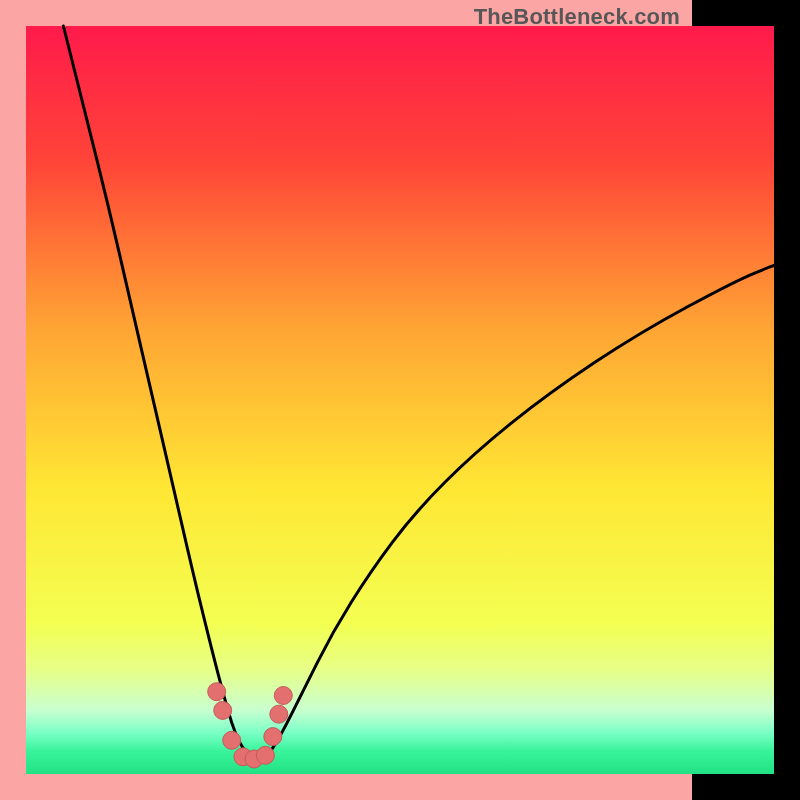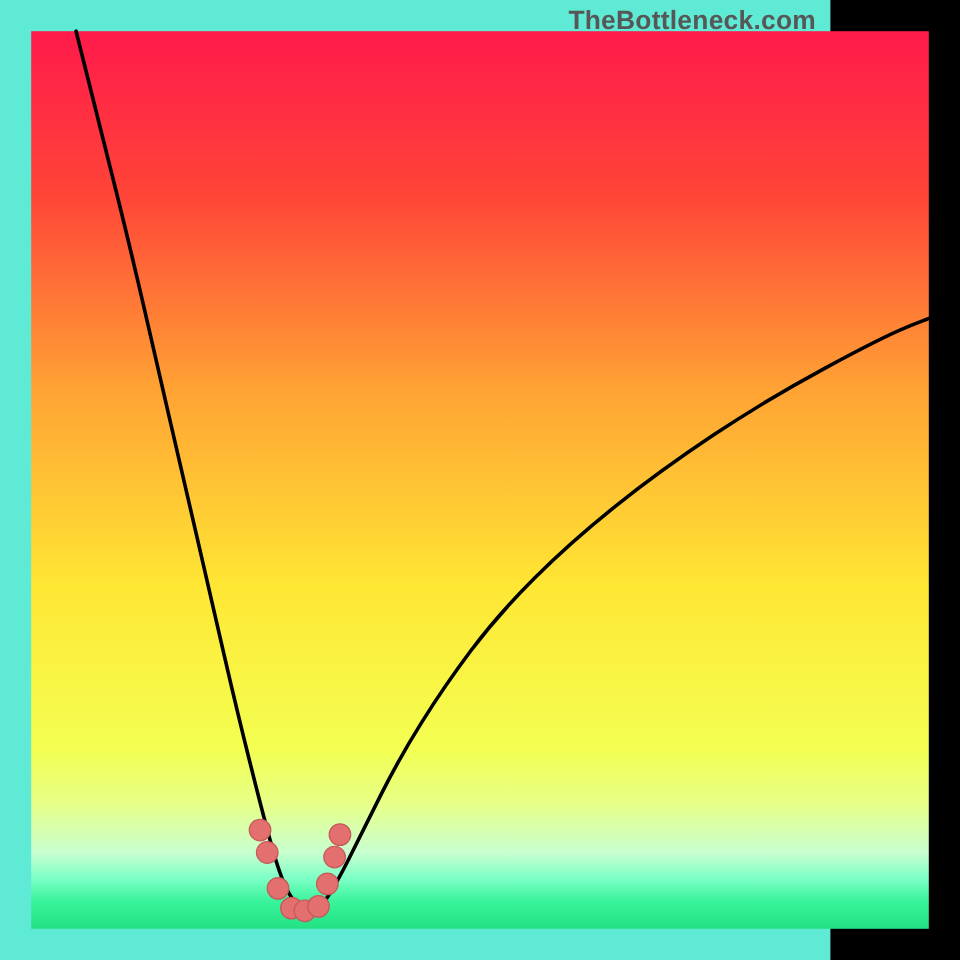--- a/index.html
+++ b/index.html
@@ -9,21 +9,21 @@
     height: 800px;
     background: #000;
     overflow: hidden;
   }
   .frame {
     position: absolute;
     left: 0;
     top: 0;
     width: 692px;
     height: 800px;
-    background: #5eead4;
+    background: #fca5a5;
   }
   .plot {
     position: absolute;
     left: 26px;
     top: 26px;
     width: 748px;
     height: 748px;
     
   }
   .watermark {

